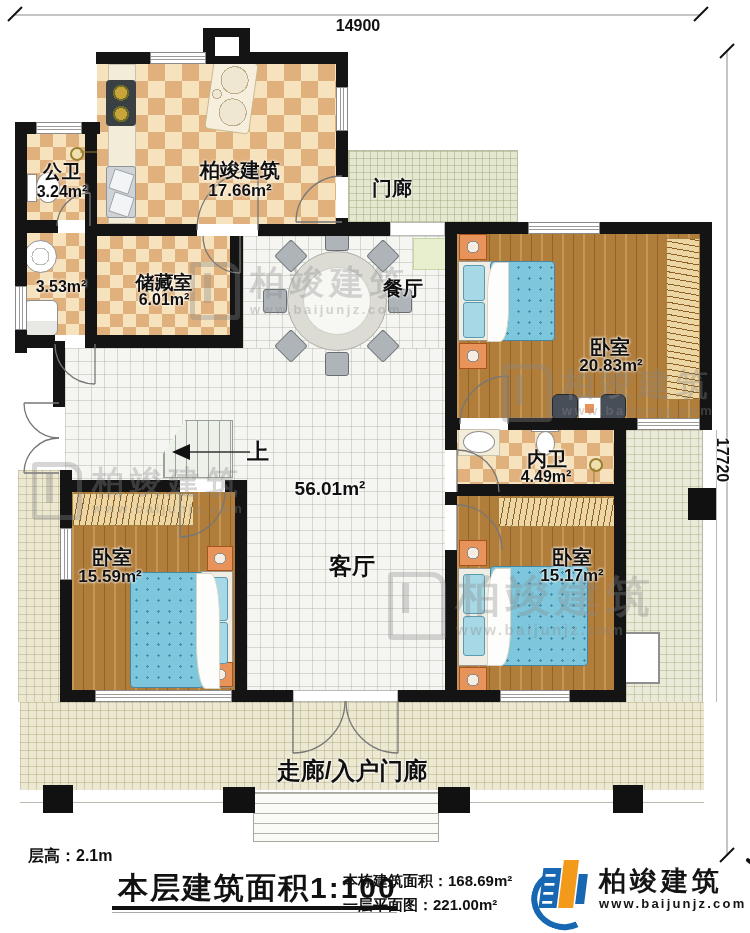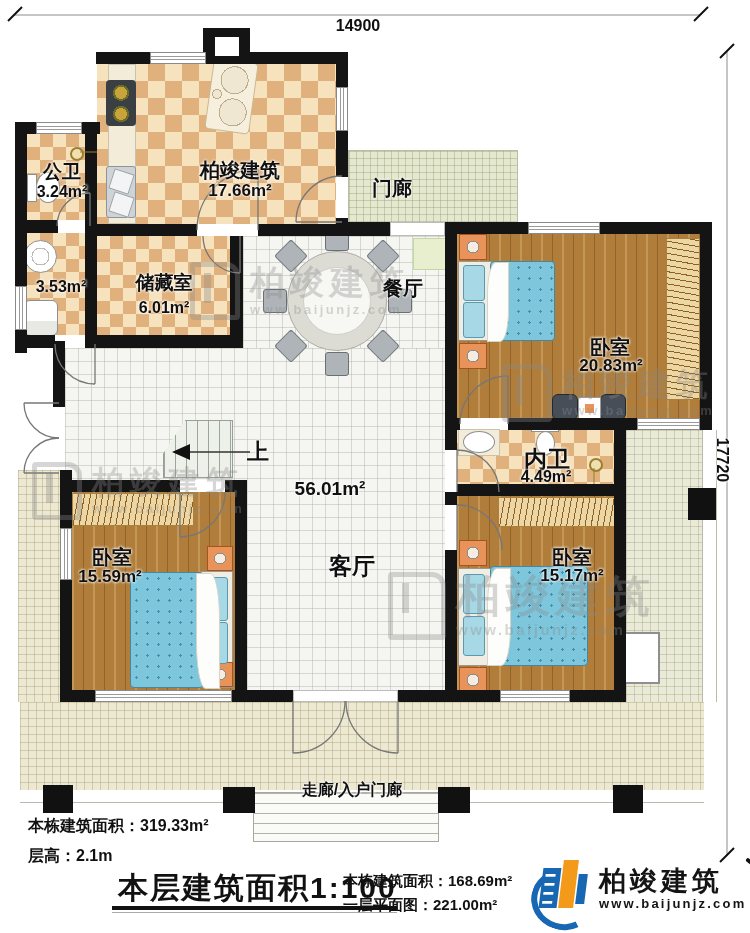--- a/index.html
+++ b/index.html
@@ -317,36 +317,35 @@
   <div class="lbl" style="left:358px;top:26px;font-size:16px;">14900</div>
   <div class="lbl" style="left:722px;top:460px;font-size:16px;writing-mode:vertical-rl;transform:translate(-50%,-50%);">17720</div>
 
   <div class="lbl" style="left:62px;top:172px;font-size:19px;">公卫</div>
   <div class="lbl" style="left:62px;top:192px;font-size:16px;">3.24m²</div>
   <div class="lbl" style="left:240px;top:170px;font-size:20px;">柏竣建筑</div>
   <div class="lbl" style="left:240px;top:191px;font-size:17px;">17.66m²</div>
   <div class="lbl" style="left:392px;top:188px;font-size:20px;">门廊</div>
   <div class="lbl" style="left:61px;top:287px;font-size:16px;">3.53m²</div>
   <div class="lbl" style="left:164px;top:283px;font-size:19px;">储藏室</div>
-  <div class="lbl" style="left:164px;top:308px;font-size:16px;">6.01m²</div>
+  <div class="lbl" style="left:164px;top:300px;font-size:16px;">6.01m²</div>
   <div class="lbl" style="left:403px;top:288px;font-size:20px;">餐厅</div>
   <div class="lbl" style="left:610px;top:347px;font-size:20px;">卧室</div>
   <div class="lbl" style="left:611px;top:366px;font-size:17px;">20.83m²</div>
-  <div class="lbl" style="left:547px;top:459px;font-size:23px;">内卫</div>
+  <div class="lbl" style="left:547px;top:459px;font-size:20px;">内卫</div>
   <div class="lbl" style="left:546px;top:477px;font-size:16px;">4.49m²</div>
   <div class="lbl" style="left:330px;top:489px;font-size:19px;">56.01m²</div>
   <div class="lbl" style="left:352px;top:566px;font-size:23px;">客厅</div>
   <div class="lbl" style="left:258px;top:452px;font-size:22px;">上</div>
   <div class="lbl" style="left:112px;top:557px;font-size:20px;">卧室</div>
   <div class="lbl" style="left:110px;top:577px;font-size:17px;">15.59m²</div>
   <div class="lbl" style="left:572px;top:557px;font-size:20px;">卧室</div>
   <div class="lbl" style="left:572px;top:576px;font-size:17px;">15.17m²</div>
-  <div class="lbl" style="left:352px;top:790px;font-size:16px;">走廊/入户门廊</div>
-
-  <div class="abs footer-line" style="left:28px;top:816px;font-size:16px;z-index:45;">本栋建筑面积：319.33m²</div>
+  <div class="lbl" style="left:352px;top:771px;font-size:24px;">走廊/入户门廊</div>
+
   <div class="abs footer-line" style="left:28px;top:846px;font-size:16px;z-index:45;">层高：2.1m</div>
 
   <div id="title-block">
     <span id="title-main"><span>本层建筑面积</span><span>1:100</span></span>
   </div>
   <div class="abs footer-line" style="left:343px;top:872px;font-size:15px;z-index:45;">本栋建筑面积：168.69m²</div>
   <div class="abs footer-line" style="left:343px;top:896px;font-size:15px;z-index:45;">一层平面图：221.00m²</div>
 
   <div id="brand">
     <div class="bmark">

